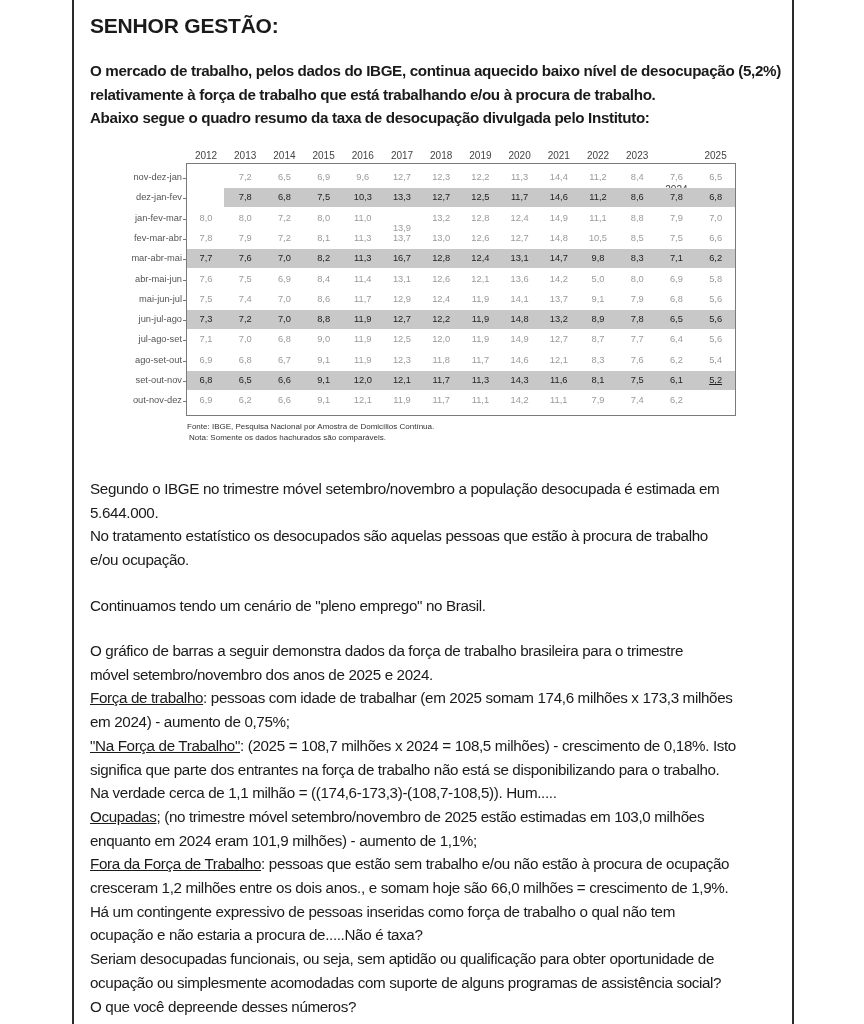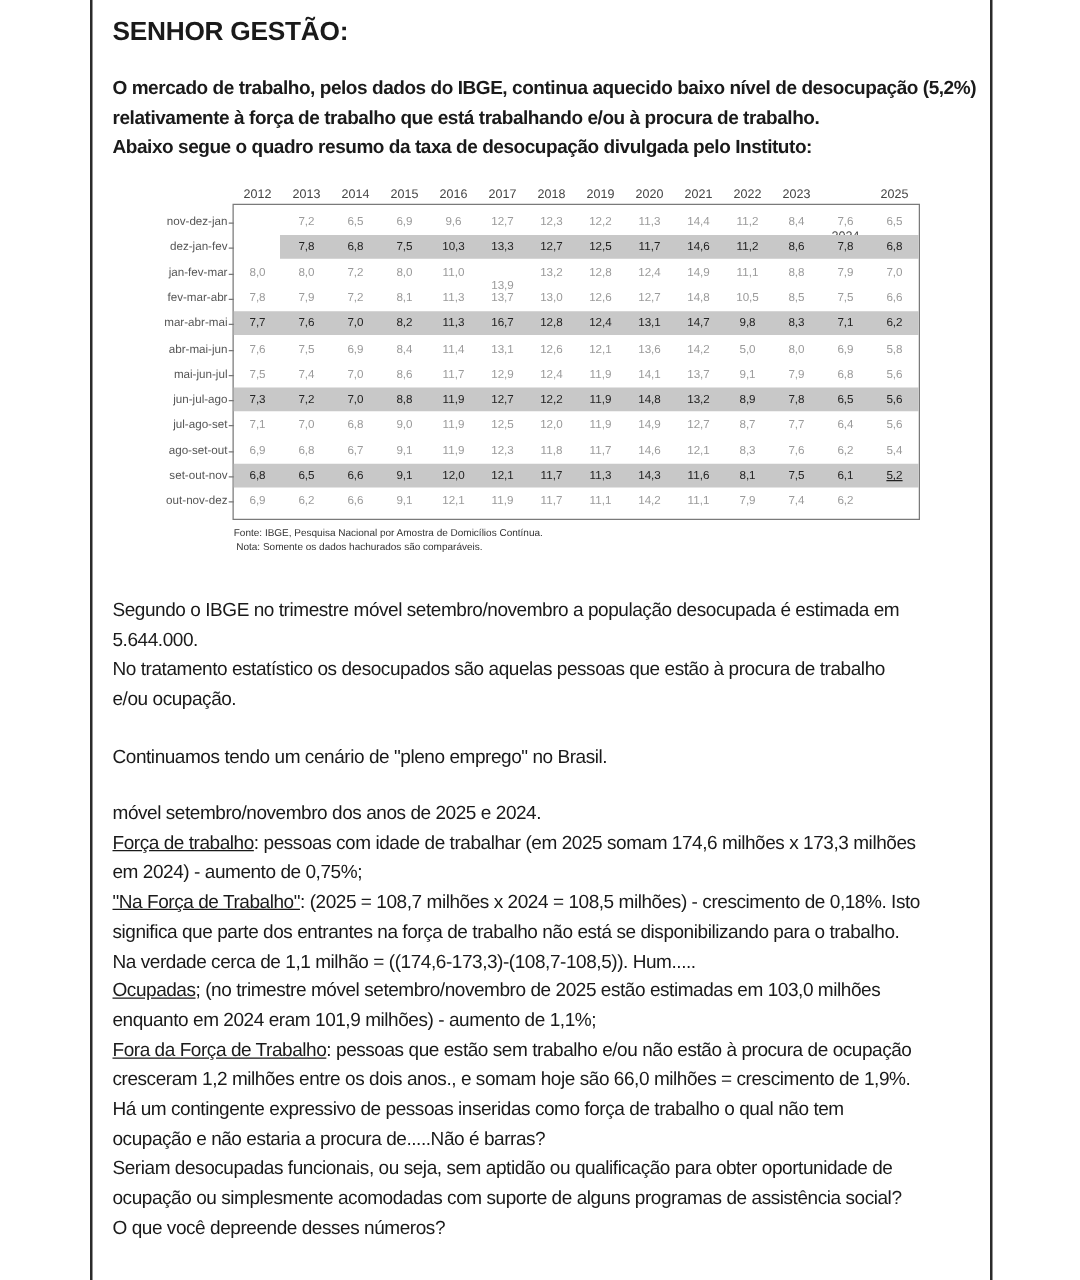--- a/index.html
+++ b/index.html
@@ -258,28 +258,29 @@
 <div class="content para p2">
   <span class="line">Segundo o IBGE no trimestre móvel setembro/novembro a população desocupada é estimada em</span>
   <span class="line">5.644.000.</span>
   <span class="line">No tratamento estatístico os desocupados são aquelas pessoas que estão à procura de trabalho</span>
   <span class="line">e/ou ocupação.</span>
 </div>
 
 <div class="content para p3">Continuamos tendo um cenário de "pleno emprego" no Brasil.</div>
 
 <div class="content para p4">
+  <span class="line">O gráfico de barras a seguir demonstra dados da força de trabalho brasileira para o trimestre</span>
   <span class="line">móvel setembro/novembro dos anos de 2025 e 2024.</span>
   <span class="line"><span class="u">Força de trabalho</span><span>: pessoas com idade de trabalhar (em 2025 somam 174,6 milhões x 173,3 milhões</span></span>
   <span class="line">em 2024) - aumento de 0,75%;</span>
   <span class="line"><span class="u">"Na Força de Trabalho"</span><span>: (2025 = 108,7 milhões x 2024 = 108,5 milhões) - crescimento de 0,18%. Isto</span></span>
   <span class="line">significa que parte dos entrantes na força de trabalho não está se disponibilizando para o trabalho.</span>
   <span class="line">Na verdade cerca de 1,1 milhão = ((174,6-173,3)-(108,7-108,5)). Hum.....</span>
   <span class="line"><span class="u">Ocupadas</span><span>; (no trimestre móvel setembro/novembro de 2025 estão estimadas em 103,0 milhões</span></span>
   <span class="line">enquanto em 2024 eram 101,9 milhões) - aumento de 1,1%;</span>
   <span class="line"><span class="u">Fora da Força de Trabalho</span><span>: pessoas que estão sem trabalho e/ou não estão à procura de ocupação</span></span>
   <span class="line">cresceram 1,2 milhões entre os dois anos., e somam hoje  são 66,0 milhões = crescimento de 1,9%.</span>
   <span class="line">Há um contingente expressivo de pessoas inseridas como força de trabalho o qual não tem</span>
-  <span class="line">ocupação e não estaria a procura de.....Não é barras?</span>
+  <span class="line">ocupação e não estaria a procura de.....Não é taxa?</span>
   <span class="line">Seriam desocupadas funcionais, ou seja, sem aptidão ou qualificação para obter oportunidade de</span>
   <span class="line">ocupação ou simplesmente acomodadas com suporte de alguns programas de assistência social?</span>
   <span class="line">O que você depreende desses números?</span>
 </div>
 
 </body></html>

